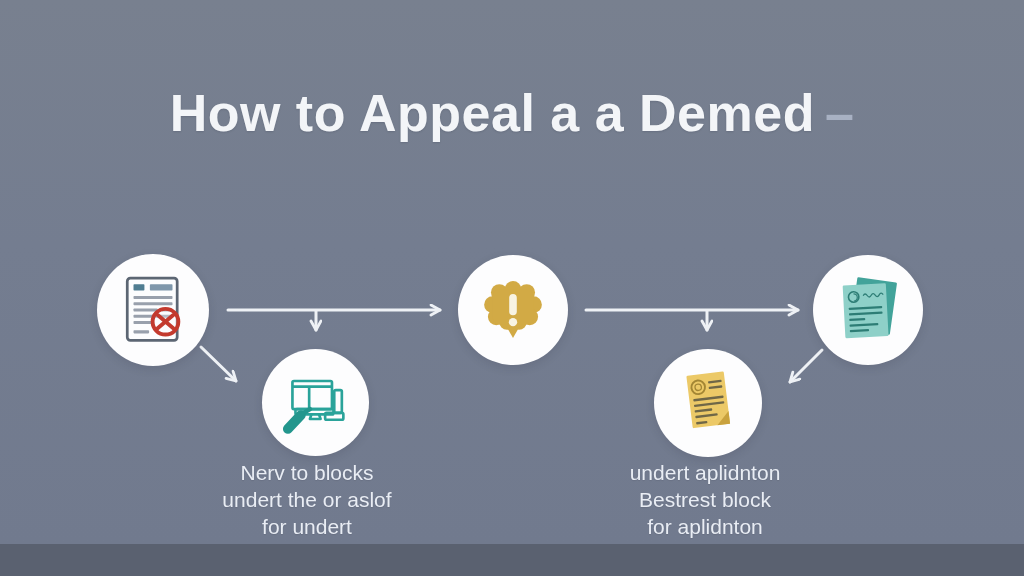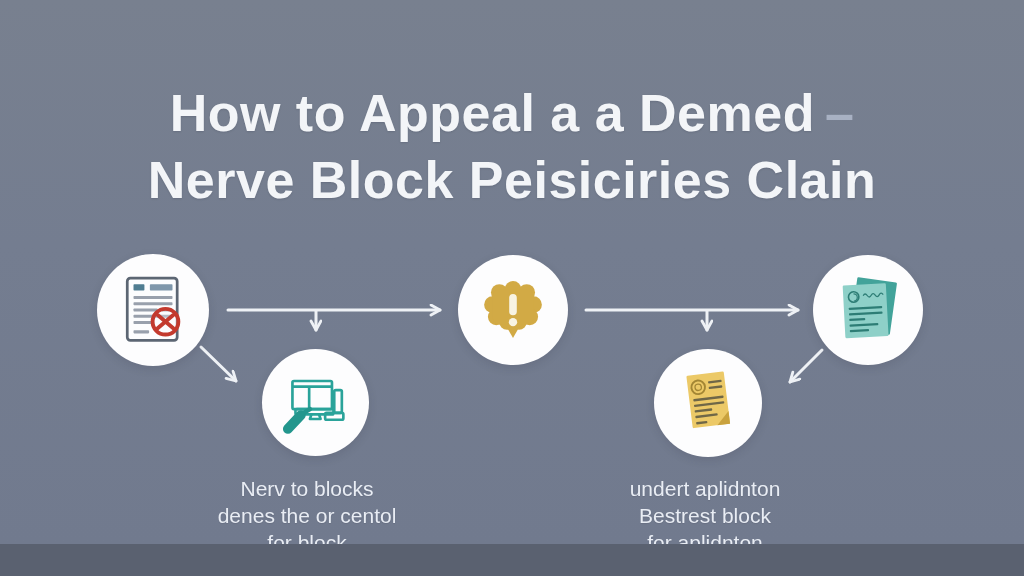--- a/index.html
+++ b/index.html
@@ -30,33 +30,31 @@
   .n3{left:458px;top:255px;width:110px;height:110px;}
   .n4{left:654px;top:349px;width:108px;height:108px;}
   .n5{left:813px;top:255px;width:110px;height:110px;}
   
   .arrows{position:absolute;left:0;top:0;width:1024px;height:576px;pointer-events:none;}
   
   .caption{
     position:absolute;width:270px;text-align:center;
     color:#e9edf4;font-size:21px;line-height:27px;font-weight:normal;
     text-shadow:0 1px 1px rgba(40,45,60,.12);
-    margin-top:16px;
   }
   .cap-left{left:172px;top:459px;}
   .cap-right{left:570px;top:459px;}
 </style>
 </head>
 <body>
 
 <div class="stage">
 
   <div class="title">
     <div><span>How to Appeal a a Demed</span><span class="dash">–</span></div>
-    <div>Nerve Block Peisiciries Clain</div>
   </div>
 
   <svg class="arrows" viewBox="0 0 1024 576">
     <defs>
       <marker id="ah" markerWidth="18" markerHeight="14" refX="11" refY="6" orient="auto" markerUnits="userSpaceOnUse">
         <path d="M2,1 L11,6 L2,11" fill="none" stroke="#eef1f5" stroke-width="2.8" stroke-linecap="round" stroke-linejoin="round"></path>
       </marker>
     </defs>
     <g stroke="#eef1f5" stroke-width="3" fill="none" stroke-linecap="round">
       <path d="M228,310 H440" marker-end="url(#ah)"></path>
@@ -160,22 +158,22 @@
           <rect x="26" y="60" width="20" height="2.8" rx="1"></rect>
           <rect x="26" y="67" width="36" height="2.8" rx="1"></rect>
           <rect x="26" y="74" width="24" height="2.8" rx="1"></rect>
         </g>
       </g>
     </svg>
   </div>
 
   <div class="caption cap-left">
     <div>Nerv to blocks</div>
-    <div>denes the or centol</div>
-    <div>for block</div>
+    <div>undert the or aslof</div>
+    <div>for undert</div>
   </div>
   <div class="caption cap-right">
     <div>undert aplidnton</div>
     <div>Bestrest block</div>
     <div>for aplidnton</div>
   </div>
 
 </div>
 
 </body></html>

